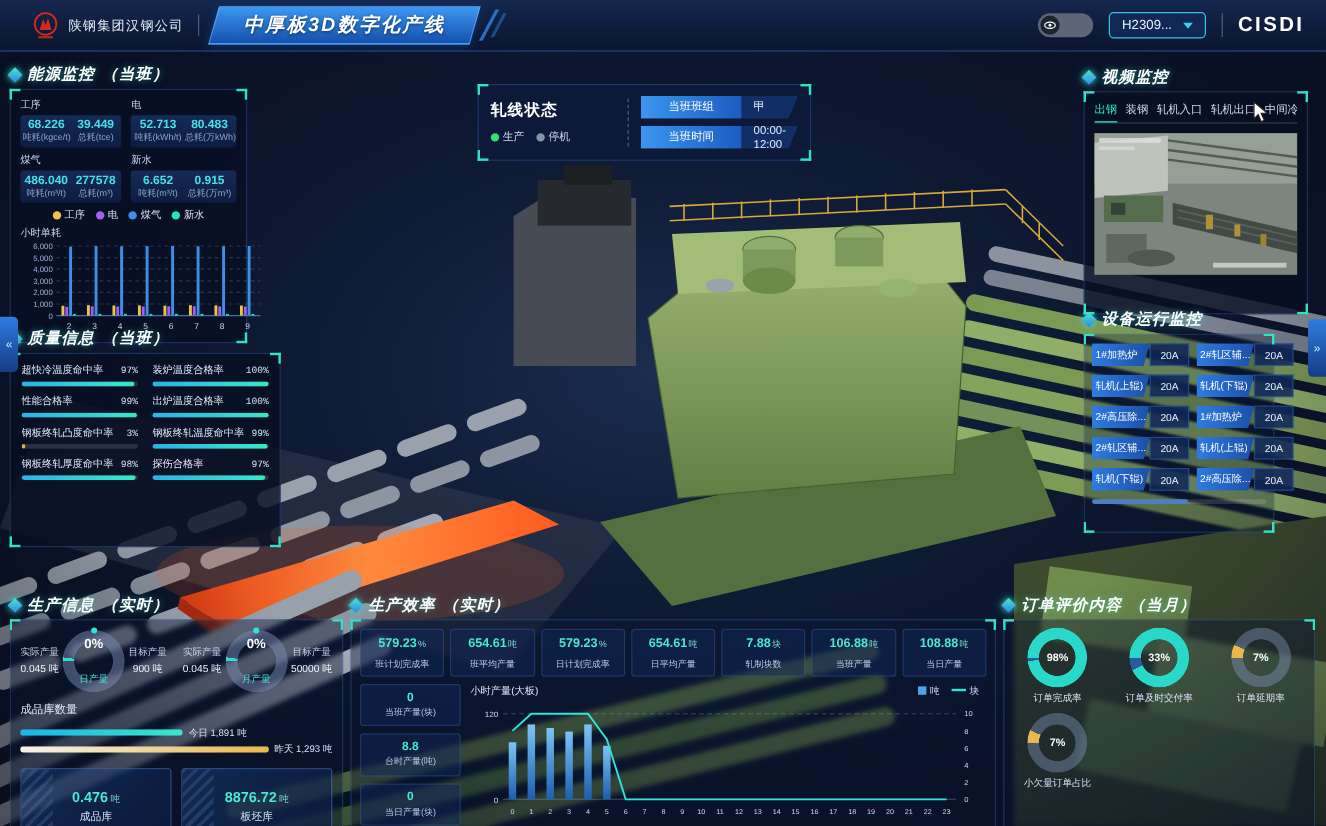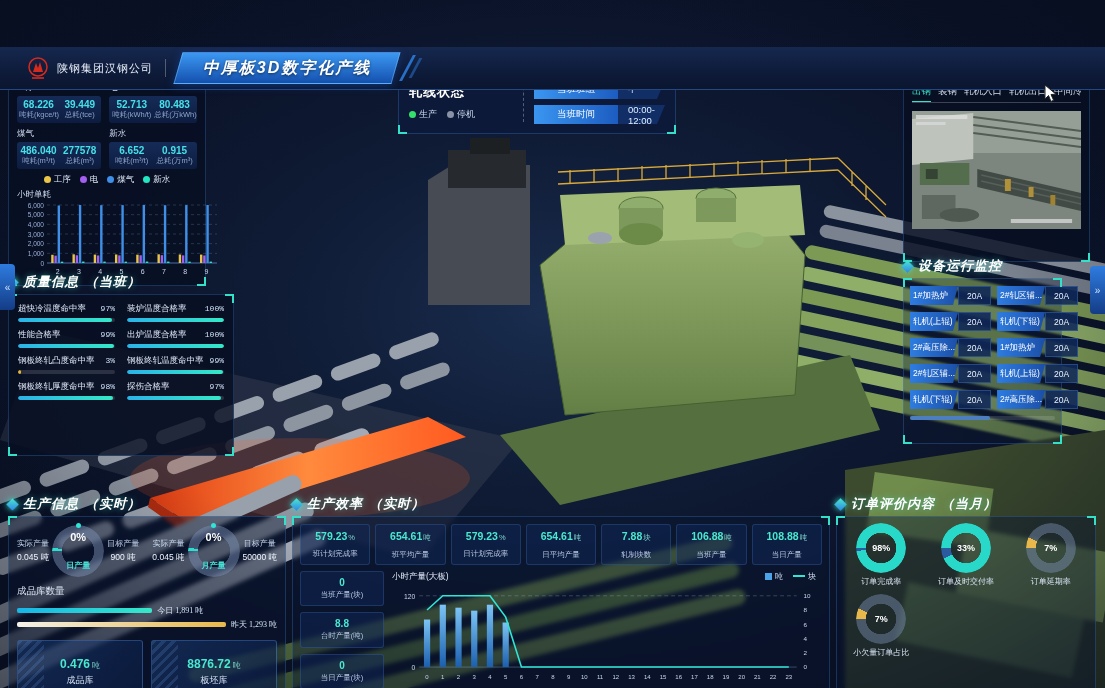--- a/index.html
+++ b/index.html
@@ -1,20 +1,20 @@
 <!DOCTYPE html>
 <html><head>
 <meta charset="utf-8">
 <style>
   html,body{margin:0;padding:0;}
   body{position:relative;width:1105px;height:688px;overflow:hidden;background:#0a1228;
        font-family:"Liberation Sans","DejaVu Sans",sans-serif;-webkit-font-smoothing:antialiased;}
   
   #hdr{position:absolute;top:0;left:0;width:1105px;height:42px;z-index:20;display:flex;align-items:center;
-       background:linear-gradient(180deg,#16284f,#0d1a38 65%,#0b1630);border-bottom:1px solid rgba(60,120,210,.4);margin-top:47px;}
+       background:linear-gradient(180deg,#16284f,#0d1a38 65%,#0b1630);border-bottom:1px solid rgba(60,120,210,.4);}
   .logo-wrap{display:flex;align-items:center;gap:7px;margin-left:26px;}
   .company{font-size:11px;color:#e8eef9;letter-spacing:1px;}
   .hsep{width:1px;height:18px;background:rgba(255,255,255,.28);margin:0 12px;}
   .banner{transform:skewX(-16deg);background:linear-gradient(180deg,#3b98f2,#1450ae);
           border:1px solid rgba(130,200,255,.45);height:30px;display:flex;align-items:center;padding:0 24px;
           box-shadow:0 2px 8px rgba(20,80,174,.5);}
   .banner b{display:block;transform:skewX(16deg);font-style:italic;font-weight:800;font-size:16px;color:#fff;
             letter-spacing:2px;text-shadow:0 1px 3px rgba(0,0,0,.55);}
   .slash{width:3px;height:26px;background:#2f86e8;transform:skewX(-28deg);margin-left:10px;opacity:.8;}
   .slash.s2{height:20px;opacity:.45;margin-left:5px;}
@@ -103,28 +103,28 @@
   .pg{display:flex;align-items:center;gap:3px;}
   .pg-lab{font-size:8px;color:#c3d2ea;text-align:center;}
   .pg-val{font-size:8.5px;color:#f0f6ff;margin-top:3px;text-align:center;white-space:nowrap;}
   .ringwrap{width:52px;height:52px;position:relative;flex:none;}
   .ringbg{position:absolute;inset:0;border-radius:50%;
           -webkit-mask:radial-gradient(circle closest-side,transparent 0 61%,#000 63%);
           mask:radial-gradient(circle closest-side,transparent 0 61%,#000 63%);}
   .rdot{position:absolute;top:-2px;left:50%;margin-left:-2.5px;width:5px;height:5px;border-radius:50%;background:#2ee6d6;}
   .ring-in{position:absolute;inset:0;display:flex;flex-direction:column;align-items:center;justify-content:center;}
   .ring-pct{font-size:11px;font-weight:700;color:#fff;}
-  .ring-name{font-size:8px;color:#49e0d4;margin-top:17px;font-weight:bold;}
+  .ring-name{font-size:8px;color:#49e0d4;margin-top:17px;}
   .stock-title{font-size:9.5px;color:#dfe9f8;margin:8px 0 5px;}
   .sbrow{display:flex;align-items:center;gap:5px;height:14px;}
   .strack{height:5px;background:rgba(255,255,255,.14);border-radius:2px;}
   .sfill{display:block;height:100%;border-radius:2px;}
   .sfill.cyan{background:linear-gradient(90deg,#17b6e8,#36e8c9);}
   .sfill.gold{background:linear-gradient(90deg,#f5f2ea,#e8b84a);}
-  .stext{font-size:8px;color:#d7e3f5;white-space:nowrap;font-family:Liberation Serif, serif;}
+  .stext{font-size:8px;color:#d7e3f5;white-space:nowrap;}
   #prod-tiles{display:flex;gap:8px;margin-top:9px;}
   .tile{flex:1;position:relative;padding:16px 0 5px;text-align:center;border-radius:3px;
         background:linear-gradient(135deg,rgba(40,86,160,.35),rgba(12,30,70,.68));border:1px solid rgba(90,160,245,.32);overflow:hidden;}
   .tile::before{content:"";position:absolute;left:0;top:0;bottom:0;width:26px;
         background:repeating-linear-gradient(135deg,rgba(120,180,255,.16) 0 3px,transparent 3px 7px);}
   .tile-v{font-size:12px;font-weight:700;color:#49e8cf;}
   .tile-u{font-size:8px;color:#7fd8cc;margin-left:2px;font-weight:400;}
   .tile-l{font-size:9px;color:#d7e3f5;margin-top:3px;}
   
   #sec-eff{left:292px;top:494px;width:538px;}
@@ -278,20 +278,36 @@
       <rect x="6" y="21" width="12" height="2" fill="#d42b1e" opacity=".8"></rect>
     </svg>
     <span class="company">陕钢集团汉钢公司</span>
   </div>
   <div class="hsep"></div>
   <div class="banner">
     <b>中厚板3D数字化产线</b>
   </div>
   <div class="slash"></div>
   <div class="slash s2"></div>
+  <div class="hdr-right">
+    <div class="toggle">
+      <div class="knob">
+        <svg width="10" height="10" viewBox="0 0 10 10">
+            <ellipse cx="5" cy="5" rx="4.4" ry="2.6" fill="none" stroke="#fff" stroke-width="1"></ellipse>
+            <circle cx="5" cy="5" r="1.2" fill="#fff"></circle>
+          </svg>
+      </div>
+    </div>
+    <div class="dropdown">
+      <span>H2309...</span>
+      <span class="caret"></span>
+    </div>
+    <div class="vsep"></div>
+    <span class="brand">CISDI</span>
+  </div>
 </div>
 
 <div class="section" id="sec-energy">
   <div class="ptitle">
     <span class="diamond"></span>
     <b>能源监控</b>
     <b>（当班）</b>
   </div>
   <div class="pbox">
     <i class="c ctl"></i>

